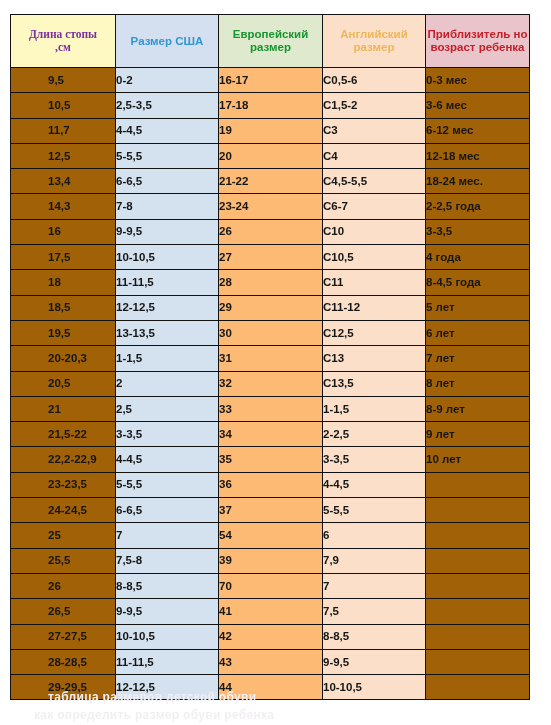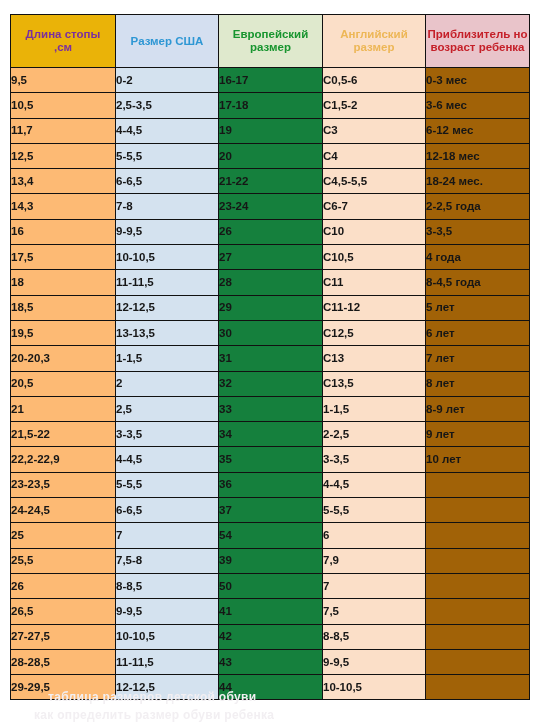--- a/index.html
+++ b/index.html
@@ -47,40 +47,40 @@
     font-weight: bold;
     line-height: 1.12;
   }
   
   thead th {
     height: 52px;
     text-align: center;
     font-size: 12px;
     padding: 1px 3px;
   }
-  th.h-foot { background: #eab308; color: #7b2f9e; }
+  th.h-foot { background: #fef9c3; color: #7b2f9e; font-family: Liberation Serif, serif; }
   th.h-usa  { background: #d4dff0; color: #2e97d4; }
   th.h-eu   { background: #dfe9cd; color: #18952f; }
   th.h-uk   { background: #fbdfc8; color: #edb757; }
   th.h-age  { background: #e9c4ca; color: #c52029; }
 
   th.h-foot .hl2 { display: block; }
 
   
   tbody tr { height: 25.3px; }
   tbody td {
     text-align: left;
     padding: 0 0 0 5px;
     color: #161616;
     white-space: nowrap;
     overflow: hidden;
   }
-  td.d-foot { background: #fdba74; }
+  td.d-foot { background: #a16207; padding-left: 37px; }
   td.d-usa  { background: #d4e2ef; }
-  td.d-eu   { background: #15803d; }
+  td.d-eu   { background: #fdba74; }
   td.d-uk   { background: #fbdfc8; }
   td.d-age  { background: #a16207; }
 
   
   .ghost {
     position: absolute;
     left: 0;
     top: 688px;
     width: 500px;
     height: 37px;
@@ -271,21 +271,21 @@
         <tr>
           <td class="d-foot">25,5</td>
           <td class="d-usa">7,5-8</td>
           <td class="d-eu">39</td>
           <td class="d-uk">7,9</td>
           <td class="d-age"></td>
         </tr>
         <tr>
           <td class="d-foot">26</td>
           <td class="d-usa">8-8,5</td>
-          <td class="d-eu">50</td>
+          <td class="d-eu">70</td>
           <td class="d-uk">7</td>
           <td class="d-age"></td>
         </tr>
         <tr>
           <td class="d-foot">26,5</td>
           <td class="d-usa">9-9,5</td>
           <td class="d-eu">41</td>
           <td class="d-uk">7,5</td>
           <td class="d-age"></td>
         </tr>

